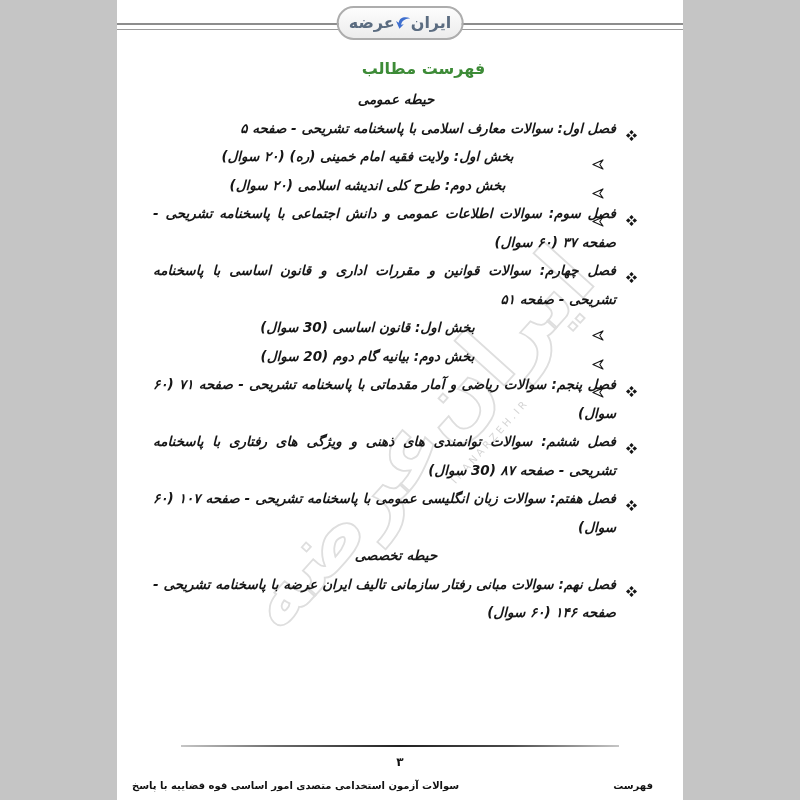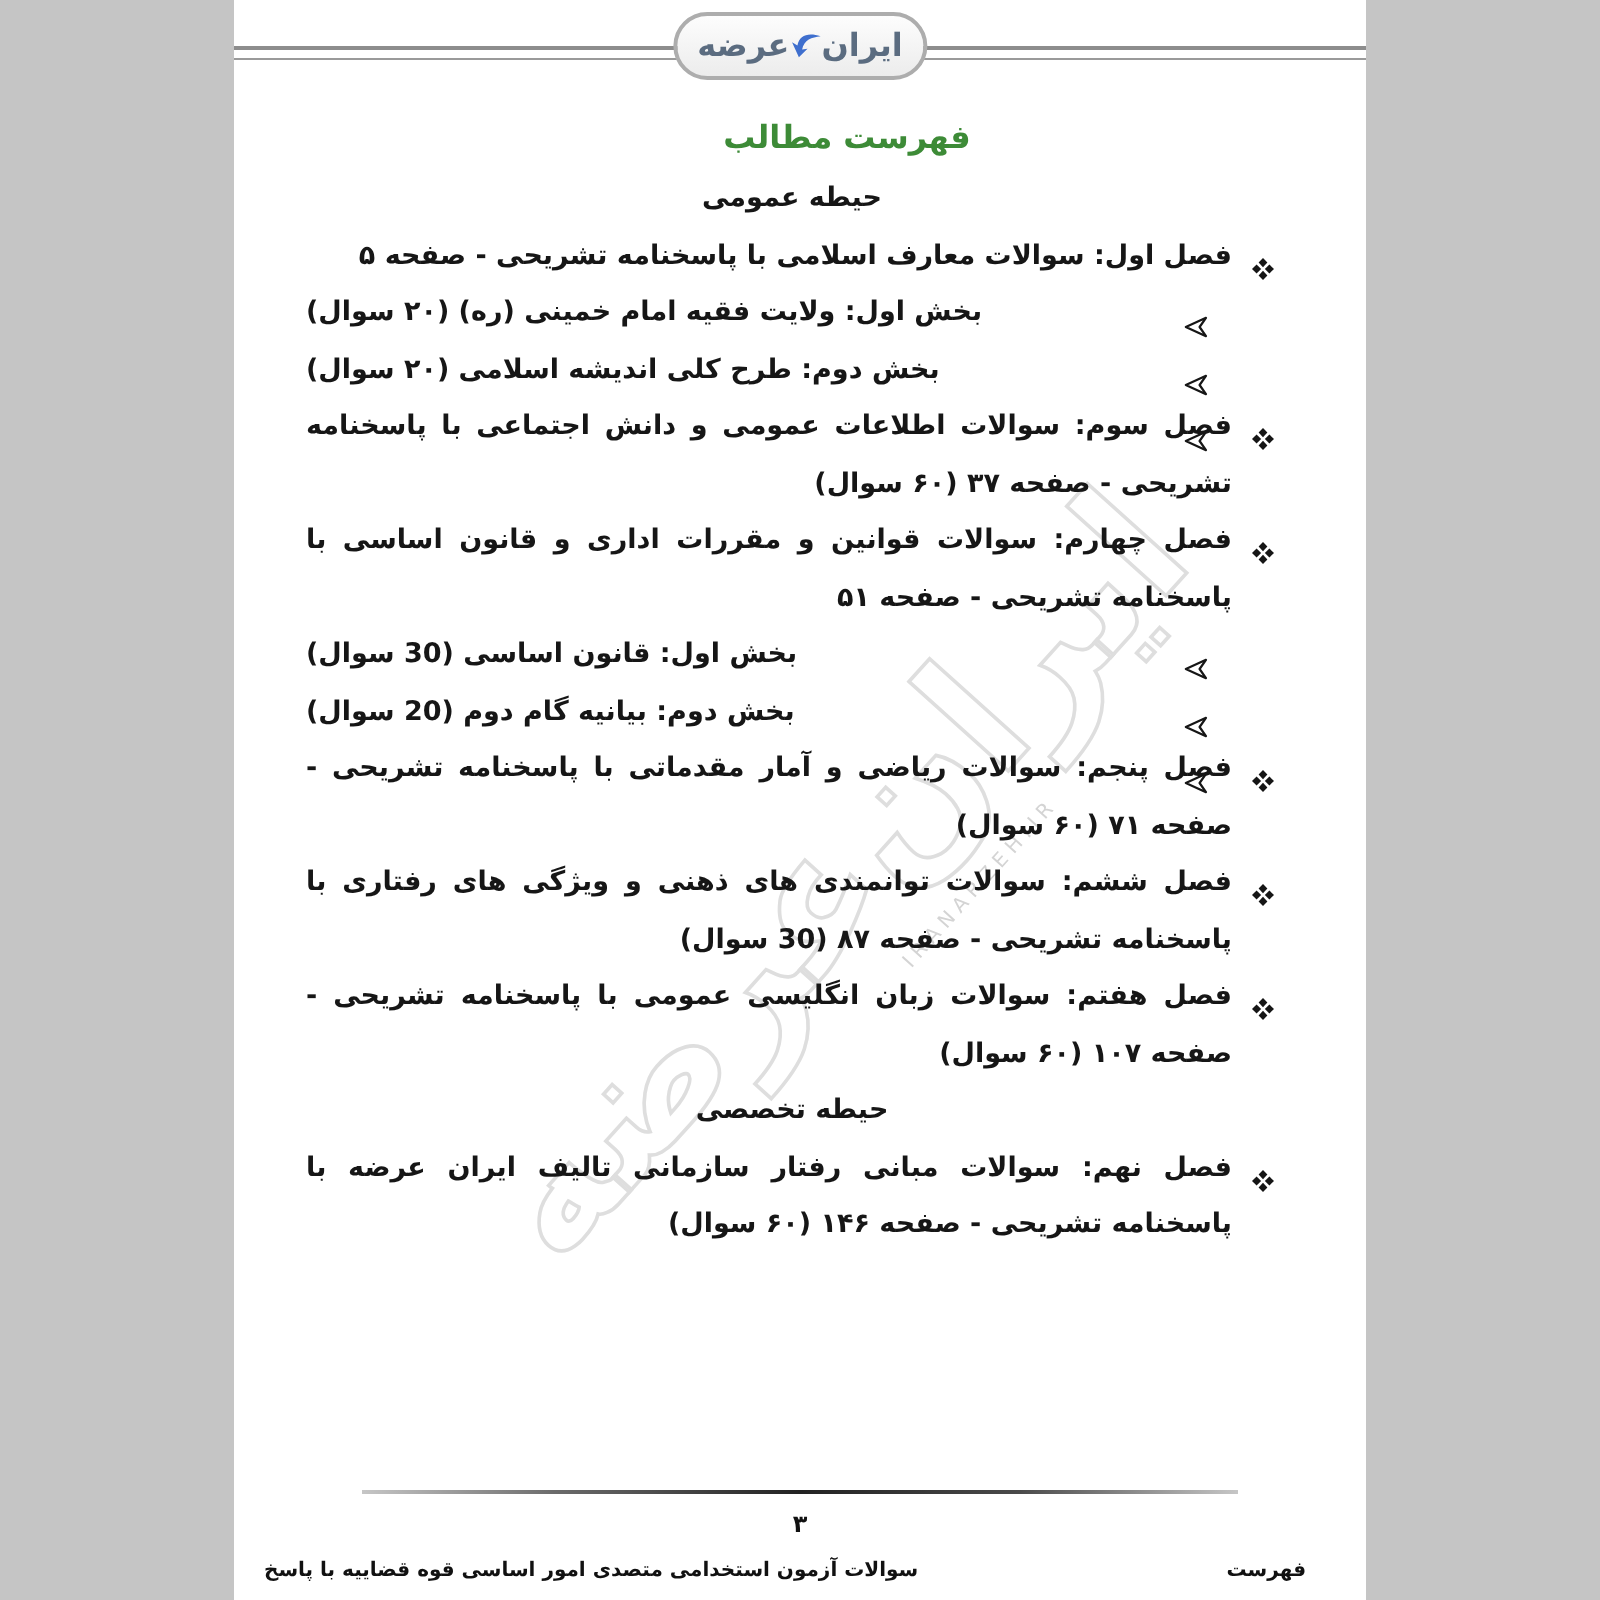--- a/index.html
+++ b/index.html
@@ -68,34 +68,35 @@
   
   .toc {
     position: relative;
     z-index: 2;
     margin-top: 7px;
     padding: 0 44px 0 36px;
     font-size: 13.5px;
     font-weight: bold;
     color: #161616;
     line-height: 28.5px;
+    font-style: italic;
   }
   .toc-heading {
     text-align: center;
   }
   .toc-chapter {
     position: relative;
     padding-right: 23px;
     text-align: justify;
   }
   .toc-section {
     position: relative;
     margin-right: 33px;
     padding-right: 24px;
-    text-align: left;
+    text-align: center;
   }
   .bullet {
     position: absolute;
     right: 2px;
     top: 8px;
     width: 12px;
     height: 12px;
     display: inline-block;
   }
   .bullet-arrow {

